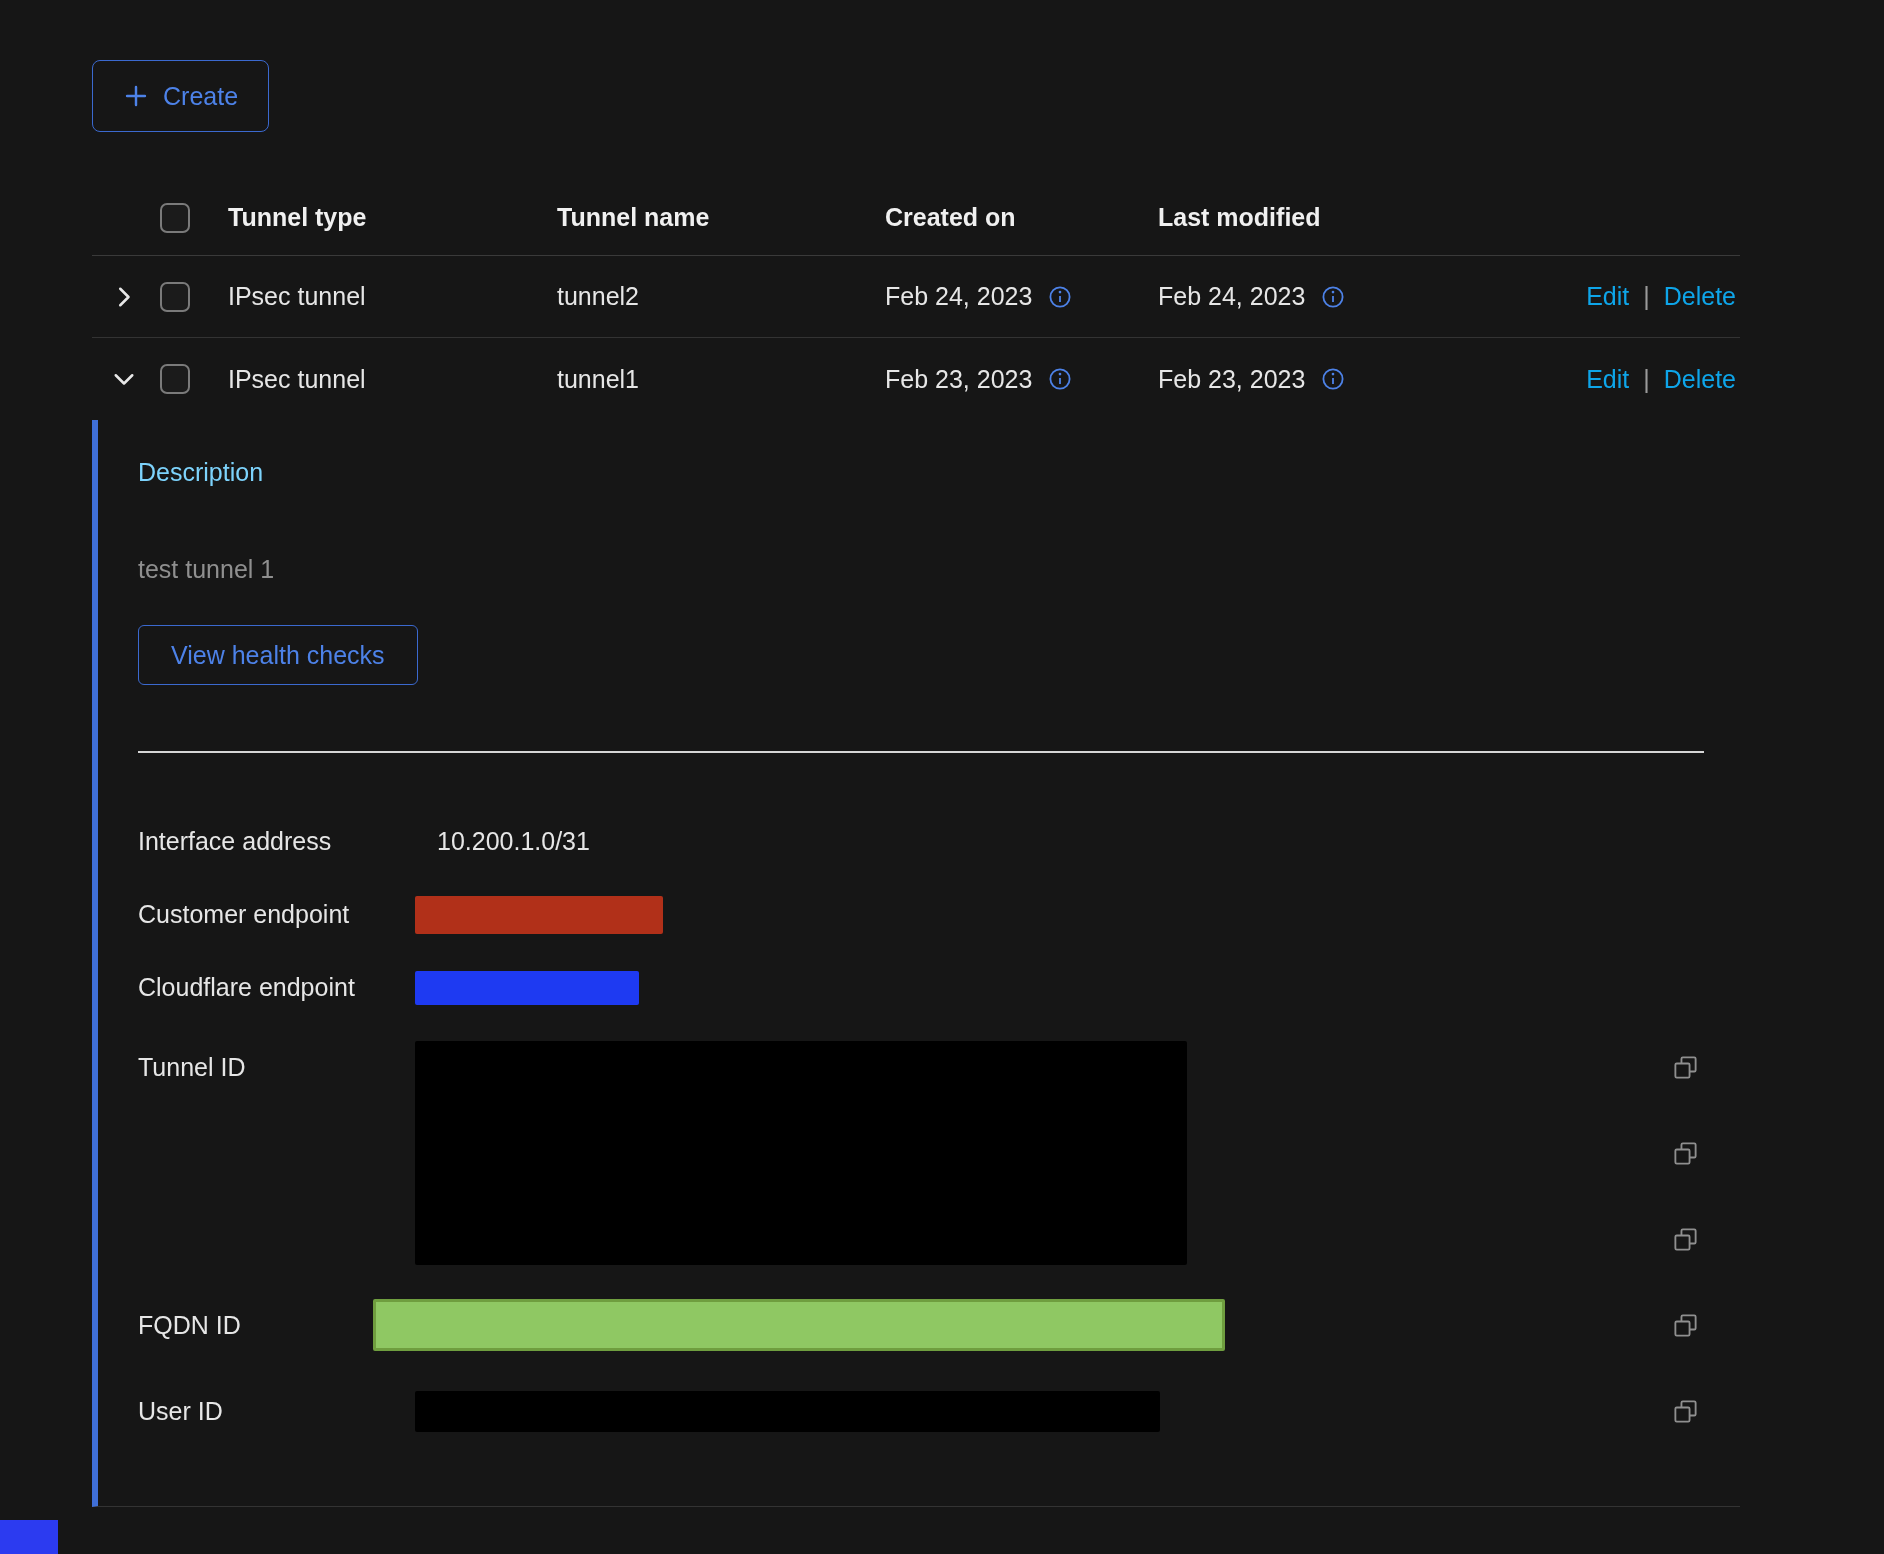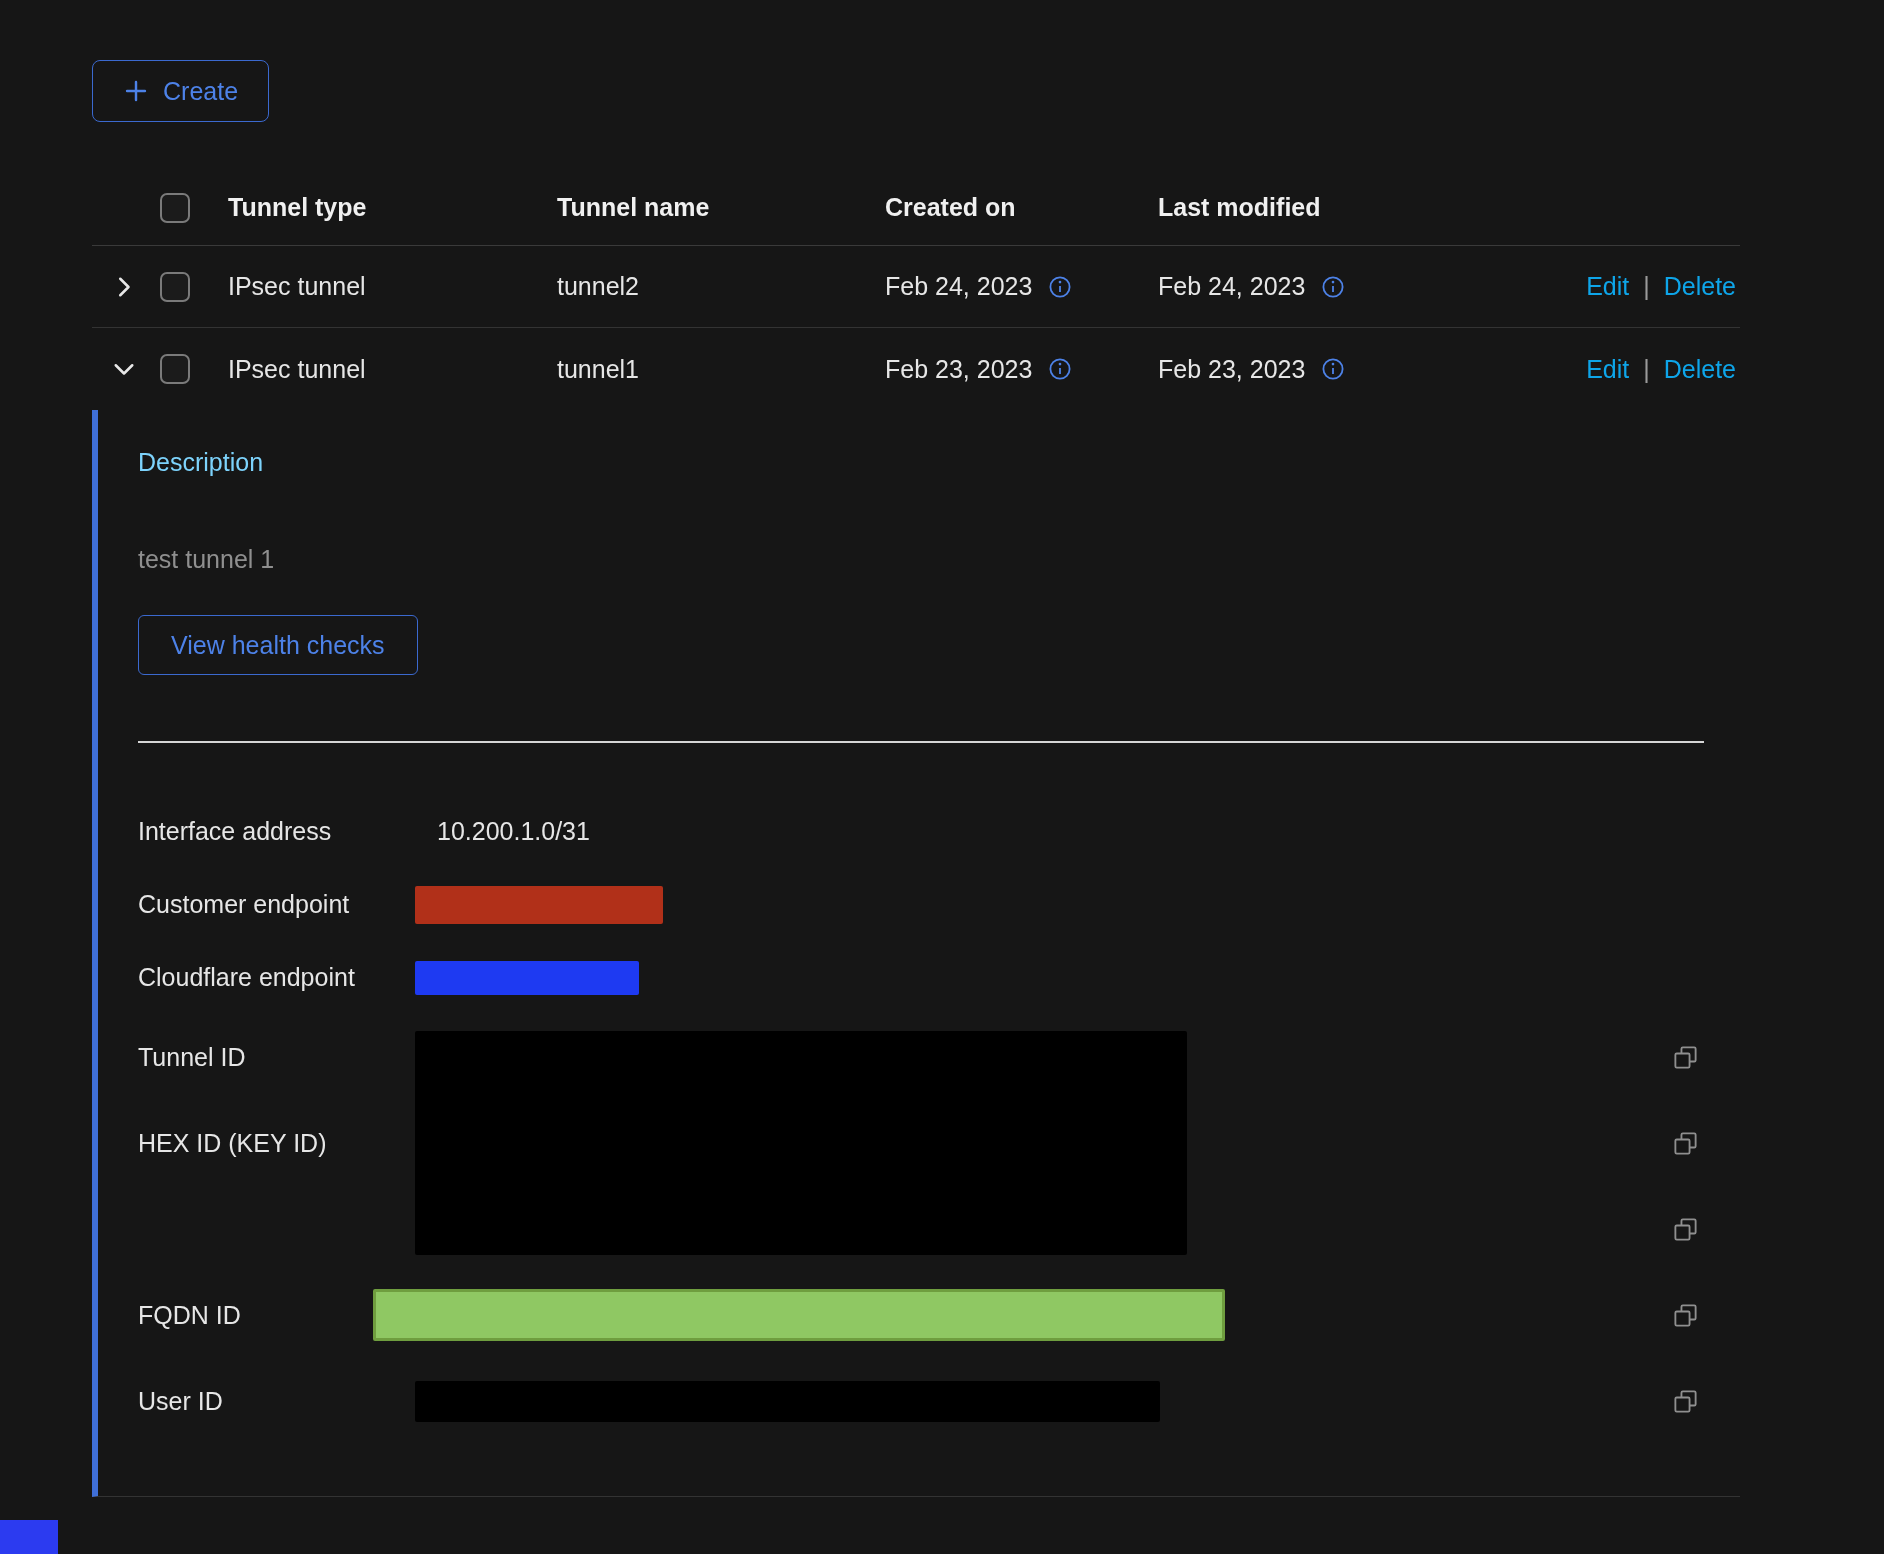--- a/index.html
+++ b/index.html
@@ -10,21 +10,21 @@
     font-family:"Liberation Sans", sans-serif;
     font-size:25px;
     position:relative;
     overflow:hidden;
   }
   .page { padding:60px 0 0 92px; }
 
   
   .create-btn {
     display:inline-flex; align-items:center; gap:14px;
-    height:62px; padding:0 30px;
+    height:72px; padding:0 30px;
     background:transparent;
     border:1px solid #3b69cf; border-radius:8px;
     color:#4d82e8; font-size:25px; font-family:inherit; cursor:pointer;
   }
 
   
   .table { width:1648px; margin-top:48px; }
   .trow {
     display:grid;
     grid-template-columns:68px 68px 329px 328px 273px 382px 200px;
@@ -234,21 +234,20 @@
           <div class="detail-label">Cloudflare endpoint</div>
           <div class="detail-value">
               <span class="bar cloudflare" style="background-color: rgb(30, 58, 242);"></span>
             </div>
           <div class="copy-cell"></div>
         </div>
 
         <div class="group-row">
           <div class="group-labels">
             <div class="detail-label">Tunnel ID</div>
-            <div class="detail-label">HEX ID (KEY ID)</div>
           </div>
           <div class="group-value">
             <div class="black-box" style="background-color: rgb(0, 0, 0);"></div>
           </div>
           <div class="group-copies">
             <div class="copy-cell">
               <button class="copy-btn">
                 <svg width="27" height="27" viewBox="0 0 16 16" fill="none" stroke="#8f8f8f" stroke-width="1.1">
                   <rect x="5.6" y="2" width="8.4" height="8.4" rx="0.8"></rect>
                   <rect x="2" y="5.6" width="8.4" height="8.4" rx="0.8" fill="#161616"></rect>

